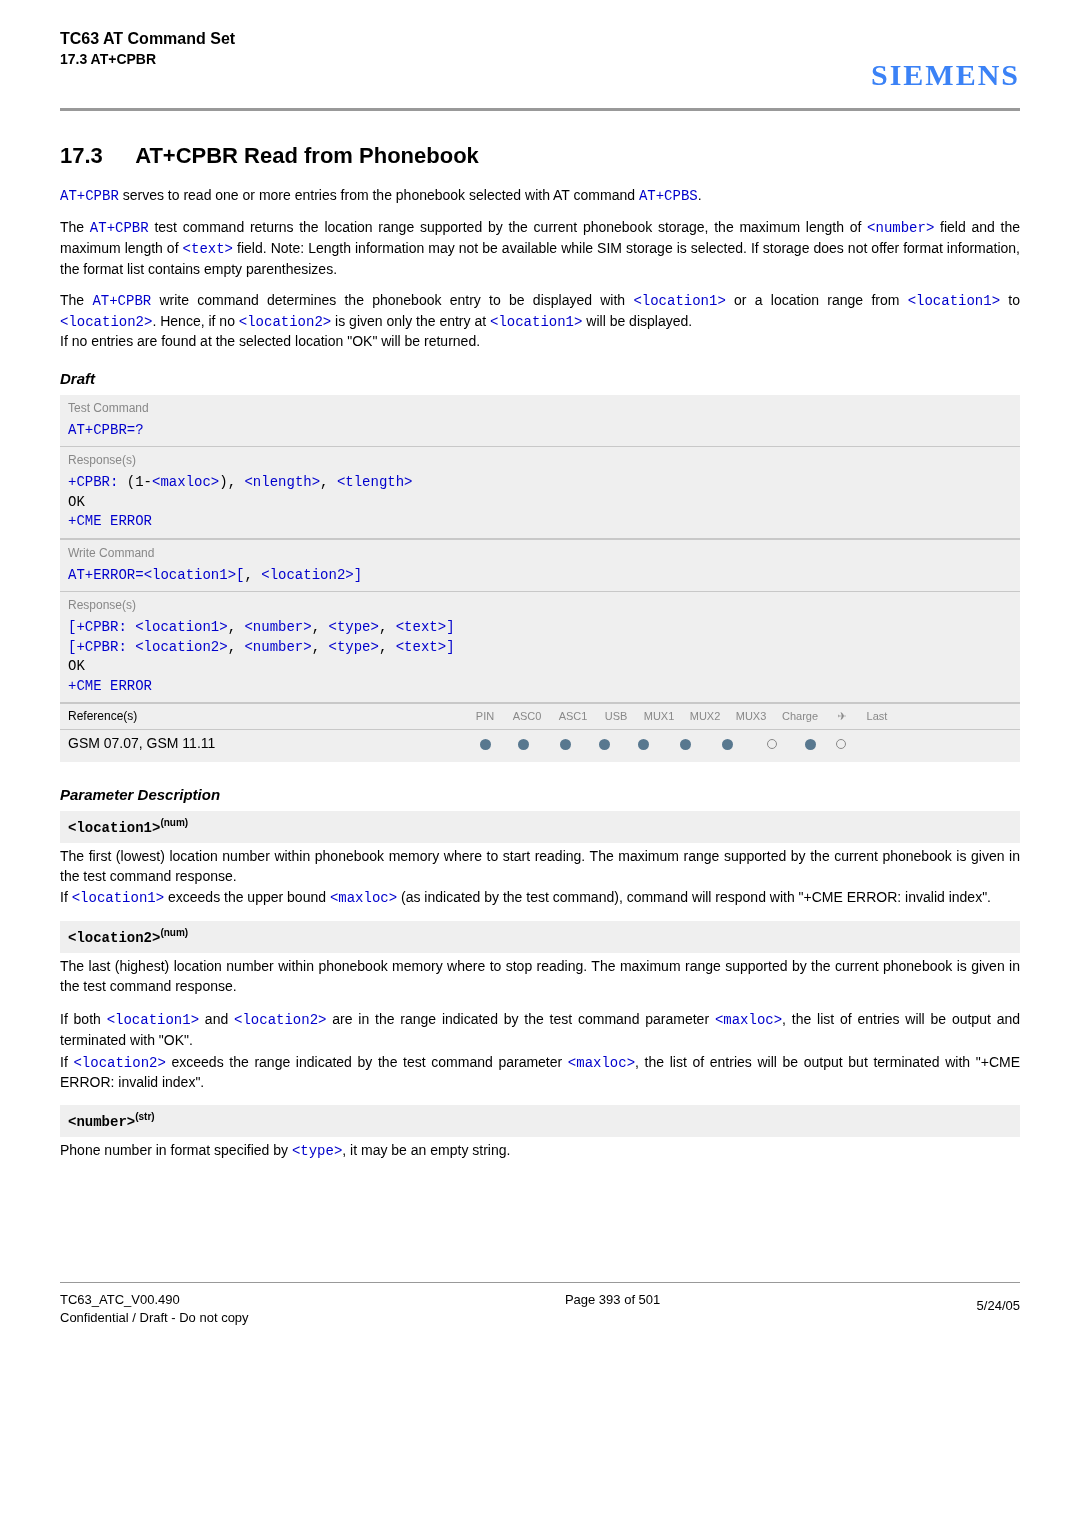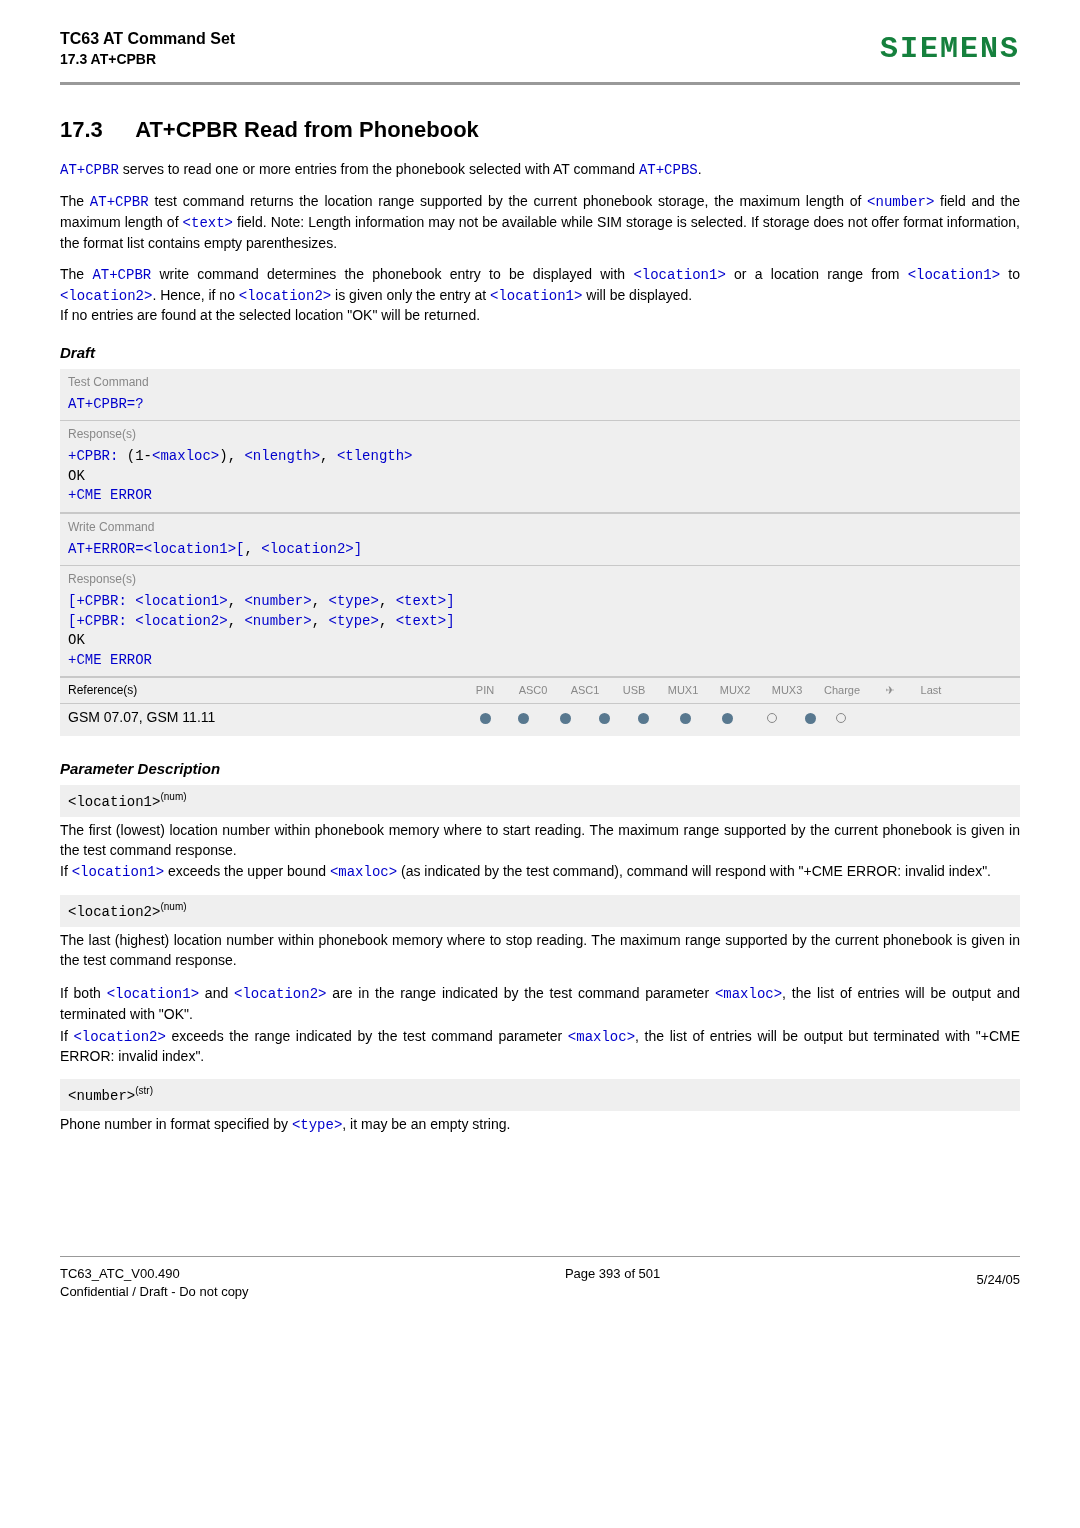--- a/index.html
+++ b/index.html
@@ -16,64 +16,65 @@
   .header {
     display: flex;
     justify-content: space-between;
     align-items: flex-start;
     padding: 28px 0 8px;
   }
   .header-left { font-weight: bold; }
   .header-left .line1 { font-size: 16px; }
   .header-left .line2 { font-size: 14px; }
   .siemens {
-    font-family: Liberation Mono, monospace;
+    font-family: Liberation Serif, serif;
     font-weight: 900;
     font-size: 30px;
     letter-spacing: 2px;
-    color: #15803d;
+    color: #3b82f6;
+    margin-top: 26px;
   }
   .divider { border: none; border-top: 3px solid #999; margin: 4px 0 30px; }
   h1 { font-size: 22px; font-weight: bold; margin: 6px 0 14px; }
   h1 .num { display: inline-block; margin-right: 27px; }
   .para { margin-bottom: 12px; text-align: justify; }
   .bodytext { font-size: 14px; }
   h3.subhead { font-size: 15px; font-weight: bold; font-style: italic; margin: 16px 0 6px; }
   .mono { font-family: "Courier New", Courier, monospace; color: #0000cc; }
 
   .syntax-block { background: #efefef; }
   .syntax-label { font-size: 12px; color: #888; padding: 5px 8px 2px; }
   .syntax-code { padding: 2px 8px 6px; font-family: "Courier New", Courier, monospace; font-size: 14px; color: #000; }
   .syntax-code .link { color: #0000cc; }
   .hr-light { border: none; border-top: 1px solid #c8c8c8; }
 
   .ref-row { display: flex; align-items: center; padding: 4px 8px; }
   .ref-label { flex: 0 0 400px; font-size: 12px; color: #000000; }
-  .col-heads { display: flex; gap: 10px; font-size: 11px; color: #888; align-items: center; }
+  .col-heads { display: flex; gap: 4px; font-size: 11px; color: #888; align-items: center; }
   .col-heads span { display: inline-block; text-align: center; }
   .w-pin { width: 34px; }
   .w-asc { width: 42px; }
   .w-usb { width: 36px; }
   .w-mux { width: 42px; }
   .w-chg { width: 48px; }
   .w-arr { width: 28px; }
   .w-last { width: 34px; }
   .gsm-row { display: flex; align-items: center; padding: 4px 8px 8px; }
   .gsm-label { flex: 0 0 400px; font-size: 14px; color: #000; }
   .dots { display: flex; align-items: center; }
   .dot, .odot {
     display: inline-block;
     width: 11px; height: 11px;
     border-radius: 50%;
     background: #58788f;
   }
   .odot { background: transparent; border: 1.5px solid #888; width: 10px; height: 10px; }
   .cell { display: inline-flex; justify-content: center; align-items: center; }
 
-  .param-box { background: #efefef; padding: 5px 8px; margin: 6px 0 4px; font-family: "Courier New", Courier, monospace; font-size: 14px; color: #000; }
+  .param-box { background: #efefef; padding: 5px 8px; margin: 6px 0 4px; font-family: "Courier New", Courier, monospace; font-size: 14px; color: #000; font-weight: bold; }
   .param-box .sup { font-size: 10px; vertical-align: super; font-family: Arial, sans-serif; }
 
   .footer {
     border-top: 1px solid #999;
     margin-top: 120px;
     padding: 8px 0 20px;
     display: flex;
     justify-content: space-between;
     font-size: 13px;
   }

